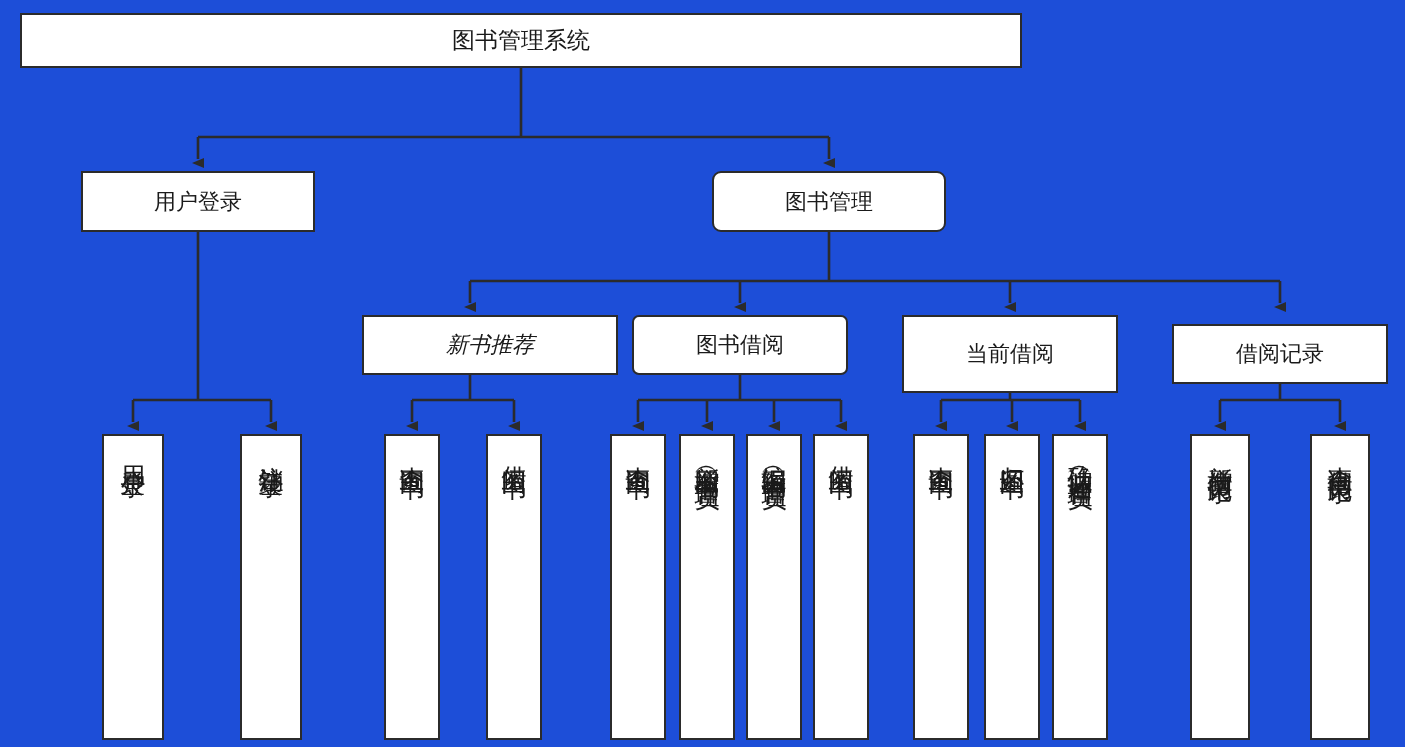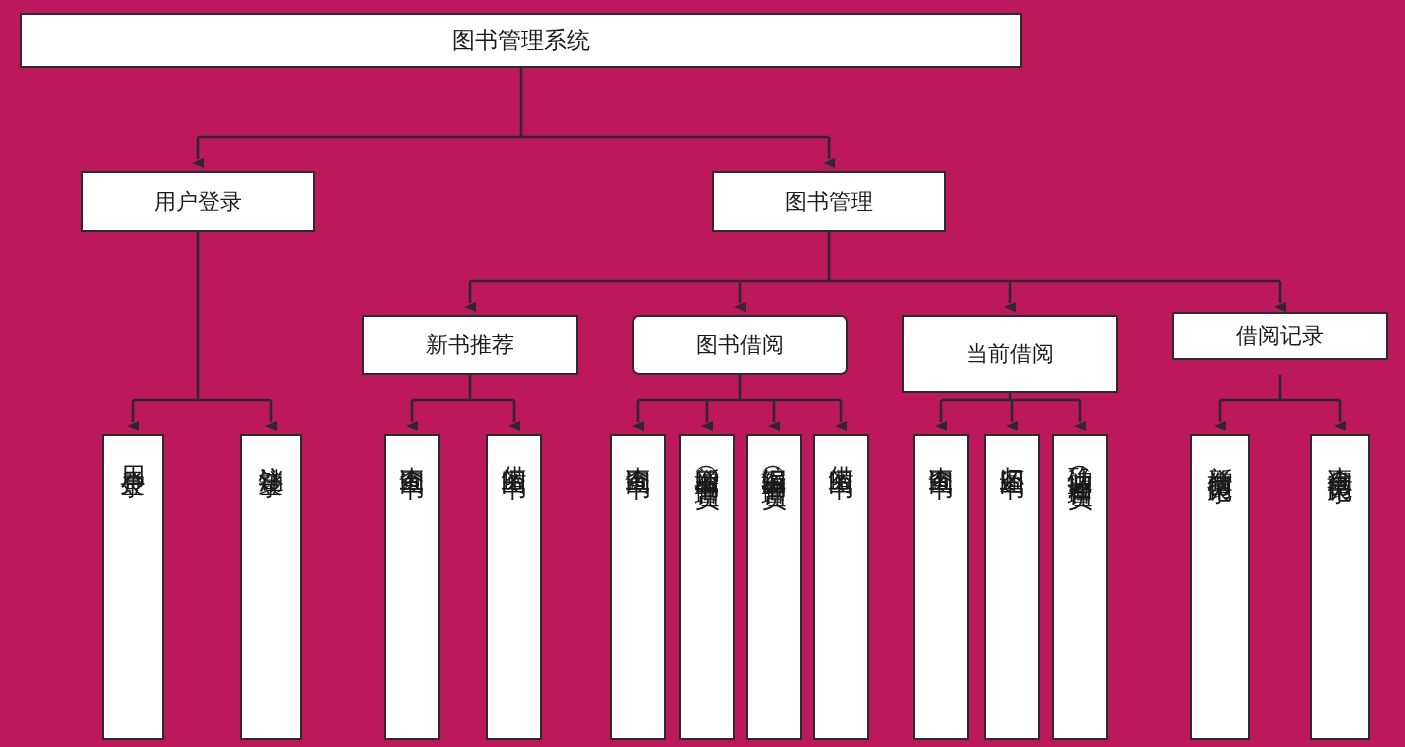--- a/index.html
+++ b/index.html
@@ -8,21 +8,21 @@
     padding: 0;
     background: #ffffff;
   }
   body {
     font-family: "DejaVu Sans", "Liberation Sans", sans-serif;
   }
   #canvas {
     position: relative;
     width: 1405px;
     height: 747px;
-    background: #be185d;
+    background: #1d4ed8;
     overflow: hidden;
   }
   #edges {
     position: absolute;
     left: 0;
     top: 0;
     width: 1405px;
     height: 747px;
     pointer-events: none;
   }
@@ -120,33 +120,33 @@
       </g>
   </svg>
 
   <div id="node-layer">
       <div class="node lvl-root" style="left: 20px; top: 13px; width: 1002px; height: 55px;">
         <span class="lbl">图书管理系统</span>
       </div>
       <div class="node lvl-mid" style="left: 81px; top: 171px; width: 234px; height: 61px;">
         <span class="lbl">用户登录</span>
       </div>
-      <div class="node lvl-mid" style="left: 712px; top: 171px; width: 234px; height: 61px;">
+      <div class="node lvl-mid" style="left: 712px; top: 171px; width: 234px; height: 61px; border-radius: 9px;">
         <span class="lbl">图书管理</span>
       </div>
-      <div class="node lvl-mid" style="left: 362px; top: 315px; width: 216px; height: 60px;">
+      <div class="node lvl-mid" style="left: 362px; top: 315px; width: 256px; height: 60px; font-style: italic;">
         <span class="lbl">新书推荐</span>
       </div>
       <div class="node lvl-mid" style="left: 632px; top: 315px; width: 216px; height: 60px; border-radius: 7px;">
         <span class="lbl">图书借阅</span>
       </div>
       <div class="node lvl-mid" style="left: 902px; top: 315px; width: 216px; height: 78px;">
         <span class="lbl">当前借阅</span>
       </div>
-      <div class="node lvl-mid" style="left: 1172px; top: 312px; width: 216px; height: 48px;">
+      <div class="node lvl-mid" style="left: 1172px; top: 324px; width: 216px; height: 60px;">
         <span class="lbl">借阅记录</span>
       </div>
       <div class="node leaf" style="left: 102px; top: 434px; width: 62px; height: 306px;">
         <span class="lbl">用户登录</span>
       </div>
       <div class="node leaf" style="left: 240px; top: 434px; width: 62px; height: 306px;">
         <span class="lbl">注销登录</span>
       </div>
       <div class="node leaf" style="left: 384px; top: 434px; width: 56px; height: 306px;">
         <span class="lbl">查询图书</span>

